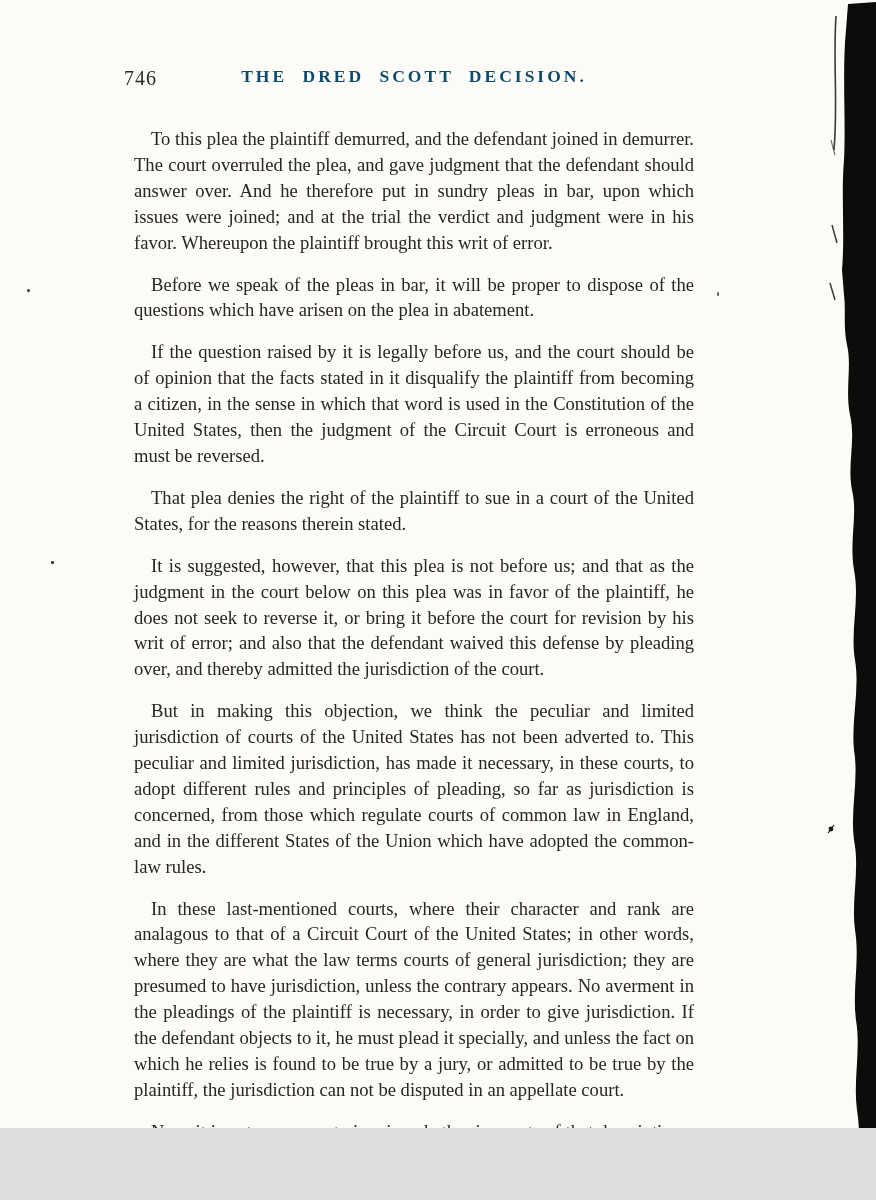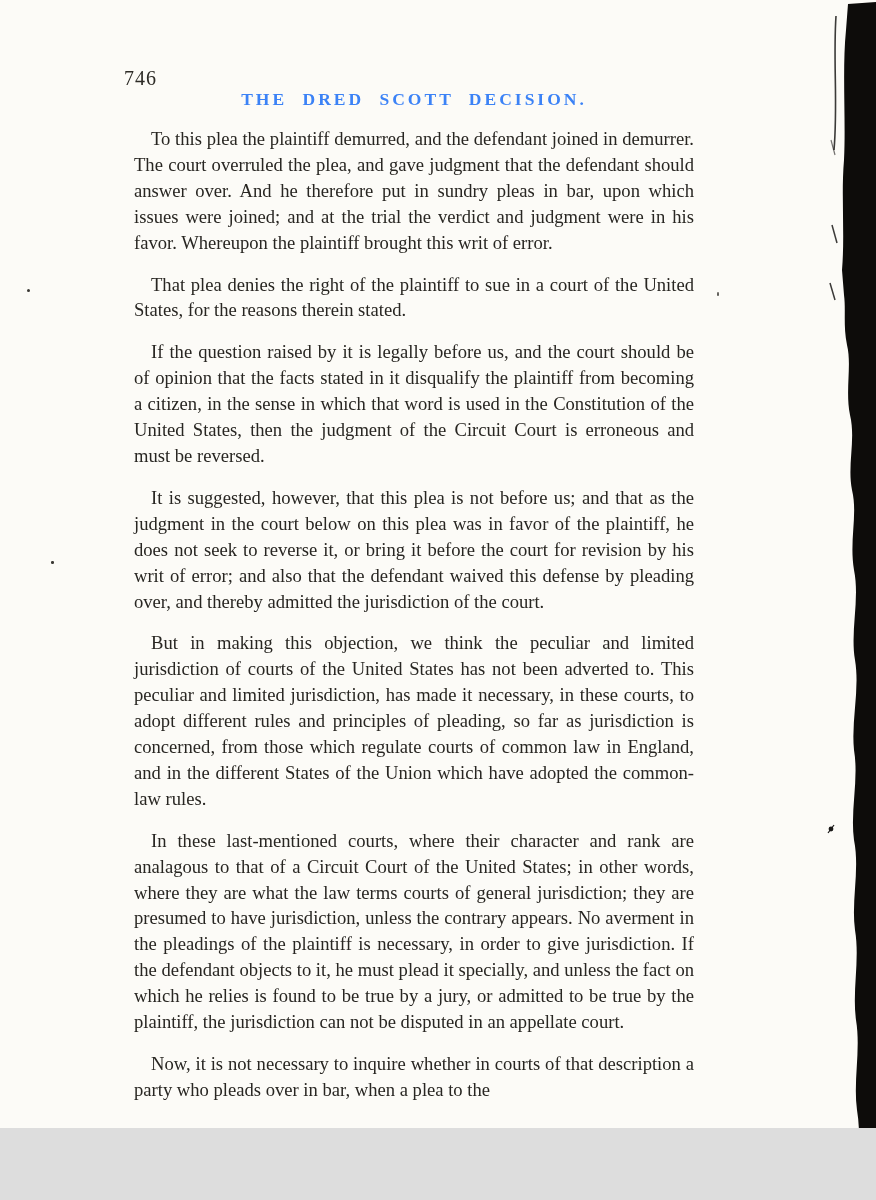--- a/index.html
+++ b/index.html
@@ -27,22 +27,21 @@
     letter-spacing: 1px;
     color: #2d2b26;
   }
   .title {
     display: block;
     text-align: center;
     font-size: 17.5px;
     font-weight: 700;
     letter-spacing: 3px;
     word-spacing: 8px;
-    color: #3b82f6;
-    margin-top: 23px;
+    color: #0c4a6e;
   }
   .body-text {
     position: absolute;
     top: 110px;
     left: 118px;
     width: 592px;
     font-size: 18.6px;
     line-height: 25.9px;
     text-align: justify;
     text-justify: inter-word;
@@ -74,22 +73,23 @@
 
 <div class="page">
 
   <div class="header">
     <span class="pagenum">746</span>
     <span class="title">THE DRED SCOTT DECISION.</span>
   </div>
 
   <div class="body-text">
     <p>To this plea the plaintiff demurred, and the defendant joined in demurrer. The court overruled the plea, and gave judgment that the defendant should answer over. And he therefore put in sundry pleas in bar, upon which issues were joined; and at the trial the verdict and judgment were in his favor. Whereupon the plaintiff brought this writ of error.</p>
+    <p>Before we speak of the pleas in bar, it will be proper to dispose of the questions which have arisen on the plea in abatement.</p>
+    <p>If the question raised by it is legally before us, and the court should be of opinion that the facts stated in it disqualify the plaintiff from becoming a citizen, in the sense in which that word is used in the Constitution of the United States, then the judgment of the Circuit Court is erroneous and must be reversed.</p>
     <p>That plea denies the right of the plaintiff to sue in a court of the United States, for the reasons therein stated.</p>
-    <p>If the question raised by it is legally before us, and the court should be of opinion that the facts stated in it disqualify the plaintiff from becoming a citizen, in the sense in which that word is used in the Constitution of the United States, then the judgment of the Circuit Court is erroneous and must be reversed.</p>
     <p>It is suggested, however, that this plea is not before us; and that as the judgment in the court below on this plea was in favor of the plaintiff, he does not seek to reverse it, or bring it before the court for revision by his writ of error; and also that the defendant waived this defense by pleading over, and thereby admitted the jurisdiction of the court.</p>
     <p>But in making this objection, we think the peculiar and limited jurisdiction of courts of the United States has not been adverted to. This peculiar and limited jurisdiction, has made it necessary, in these courts, to adopt different rules and principles of pleading, so far as jurisdiction is concerned, from those which regulate courts of common law in England, and in the different States of the Union which have adopted the common-law rules.</p>
     <p>In these last-mentioned courts, where their character and rank are analagous to that of a Circuit Court of the United States; in other words, where they are what the law terms courts of general jurisdiction; they are presumed to have jurisdiction, unless the contrary appears. No averment in the pleadings of the plaintiff is necessary, in order to give jurisdiction. If the defendant objects to it, he must plead it specially, and unless the fact on which he relies is found to be true by a jury, or admitted to be true by the plaintiff, the jurisdiction can not be disputed in an appellate court.</p>
     <p>Now, it is not necessary to inquire whether in courts of that description a party who pleads over in bar, when a plea to the</p>
   </div>
 
   <svg class="scan-edge" viewBox="0 0 70 1200" preserveAspectRatio="none" xmlns="http://www.w3.org/2000/svg">
 
     <path fill="#0d0c0a" d="
       M 42 4

